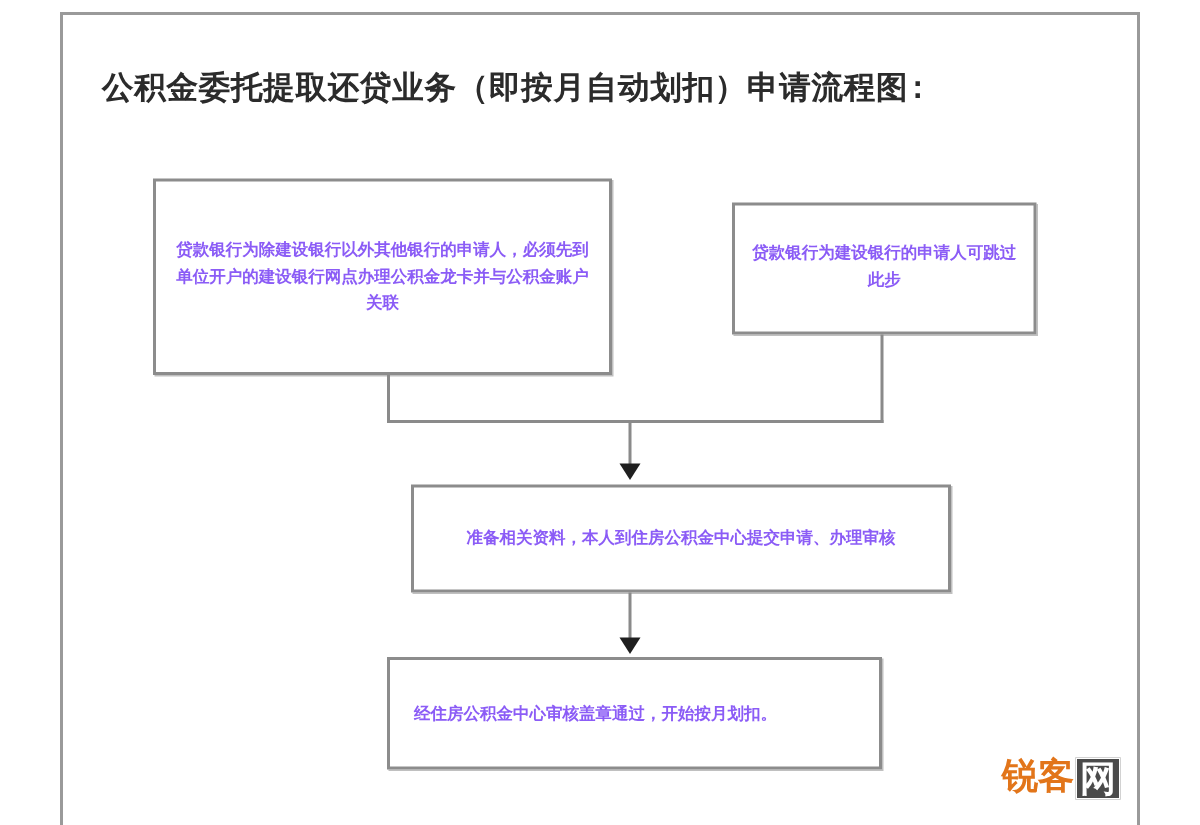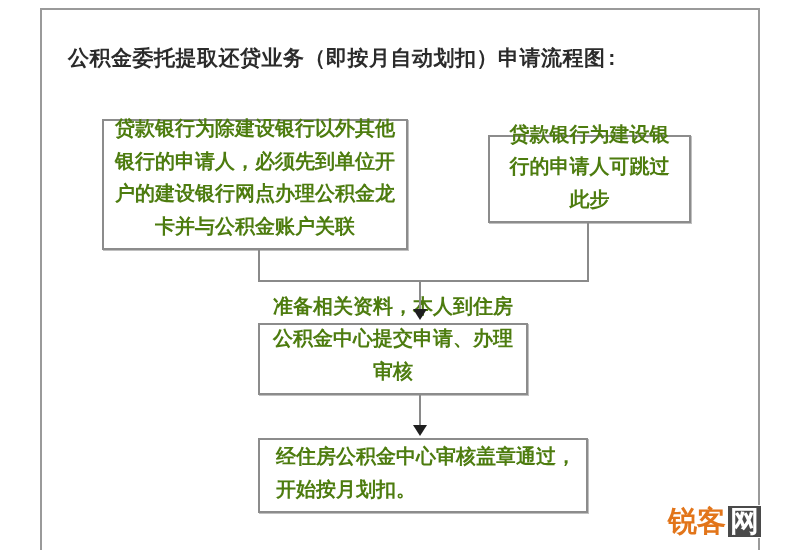--- a/index.html
+++ b/index.html
@@ -42,41 +42,41 @@
     font-family: Liberation Mono, monospace;
     -webkit-font-smoothing: none;
   }
 
   
   .flow-box {
     position: absolute;
     box-sizing: border-box;
     border: 2px solid #8c8c8c;
     background: #ffffff;
-    color: #4d7c0f;
-    font-size: 20px;
+    color: #8b5cf6;
+    font-size: 11px;
     font-weight: bold;
     line-height: 1.62;
     display: flex;
-    align-items: flex-end;
+    align-items: center;
     justify-content: center;
     text-align: center;
     padding: 6px 10px;
     box-shadow: 1px 1px 0 rgba(140,140,140,0.55);
   }
   .flow-box .box-text { display: block; width: 100%; }
 
   #box-bank-other {
     left: 102px;  top: 119px;  width: 306px;  height: 131px;
   }
   #box-bank-ccb {
     left: 488px;  top: 135px;  width: 203px;  height: 88px; font-family: Liberation Serif, serif;
   }
   #box-submit {
-    left: 258px;  top: 323px;  width: 270px;  height: 72px;
+    left: 274px;  top: 323px;  width: 360px;  height: 72px;
   }
   #box-approved {
     left: 258px;  top: 438px;  width: 330px;  height: 75px;
     justify-content: flex-start;
     text-align: left;
     padding-left: 16px;
   }
   #box-approved .box-text { text-align: left; }
 
   
@@ -111,22 +111,21 @@
   
   #conn-box3-down  { left: 419px; top: 395px; height: 33px; }
   #arrow-into-box4 { left: 413px; top: 425px; }
 
   
   #watermark {
     position: absolute;
     left: 668px;
     top: 505px;
     display: flex;
-    align-items: center;
-    font-size: 29px;
+    font-size: 24px;
     font-weight: bold;
     line-height: 1;
   }
   #watermark .wm-main {
     color: #e2751a;
     -webkit-text-stroke: 1.2px #ffffff;
     paint-order: stroke fill;
     text-shadow:
       -1px -1px 0 #fff, 1px -1px 0 #fff,
       -1px  1px 0 #fff, 1px  1px 0 #fff;

